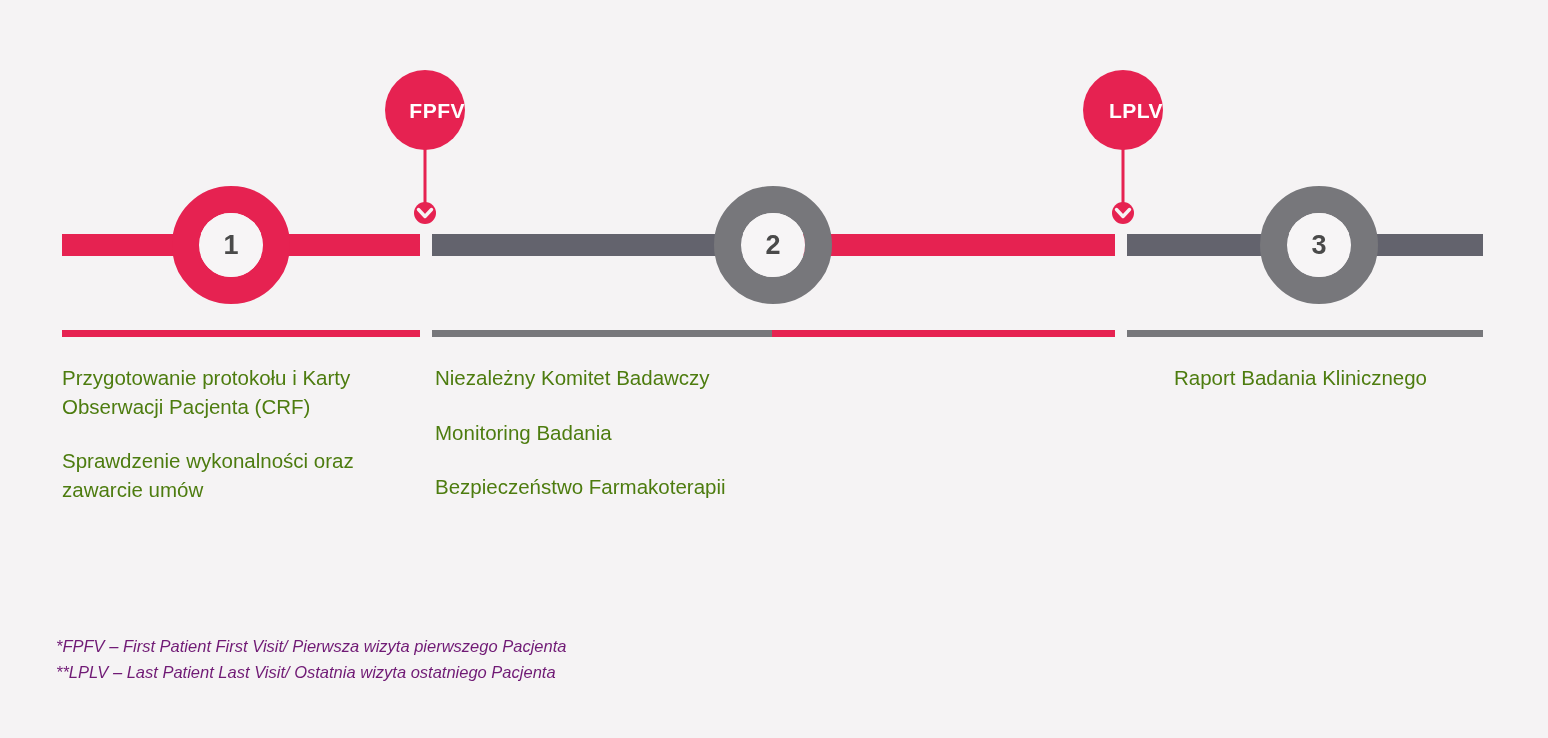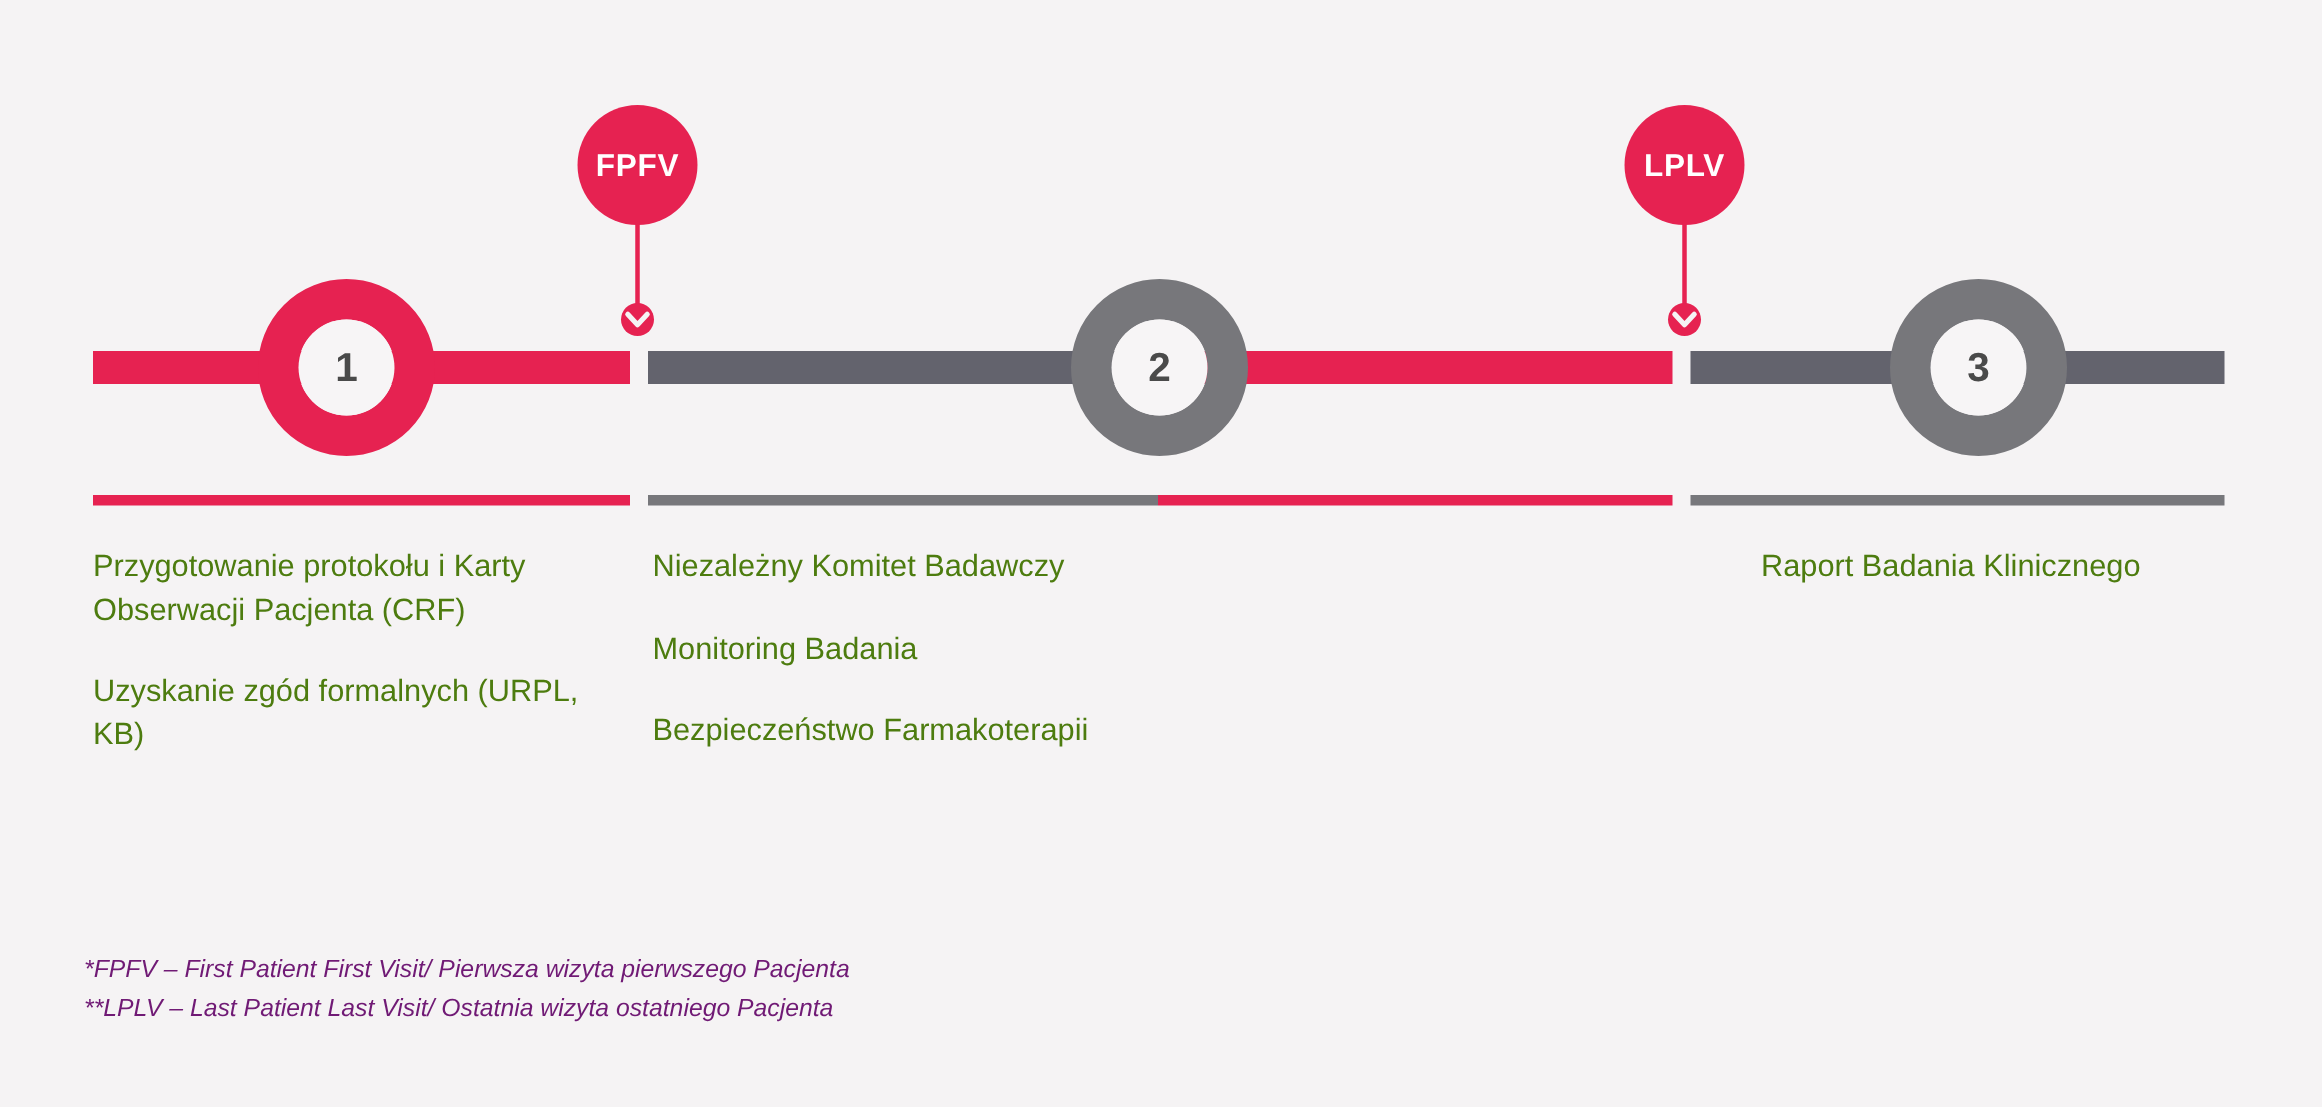--- a/index.html
+++ b/index.html
@@ -64,21 +64,21 @@
     position: absolute;
     left: 50%;
     transform: translateX(-50%);
     top: 0;
     width: 80px;
     height: 80px;
     border-radius: 50%;
     background: #e62251;
     display: flex;
     align-items: center;
-    justify-content: center;
+    justify-content: flex-end;
   }
   .marker .bubble-label {
     color: #ffffff;
     font-size: 21px;
     font-weight: bold;
     letter-spacing: 0.5px;
     line-height: 1;
   }
   .marker .stem {
     position: absolute;
@@ -188,22 +188,22 @@
   </div>
 
   <div class="rule rule-red" style="left:62px;  width:358px;"></div>
   <div class="rule rule-gray" style="left:432px; width:340px;"></div>
   <div class="rule rule-red" style="left:772px; width:343px;"></div>
   <div class="rule rule-gray" style="left:1127px;width:356px;"></div>
 
   <div class="col" style="left:62px; width:360px;">
     <div class="col-item">Przygotowanie protokołu i Karty
 Obserwacji Pacjenta (CRF)</div>
-    <div class="col-item">Uzyskanie zgód formalnych (URPL,
-KB)</div>
+    <div class="col-item">Sprawdzenie wykonalności oraz
+zawarcie umów</div>
   </div>
 
   <div class="col" style="left:435px; width:380px;">
     <div class="col-item">Niezależny Komitet Badawczy</div>
     <div class="col-item">Monitoring Badania</div>
     <div class="col-item">Bezpieczeństwo Farmakoterapii</div>
   </div>
 
   <div class="col" style="left:1174px; width:380px;">
     <div class="col-item">Raport Badania Klinicznego</div>

